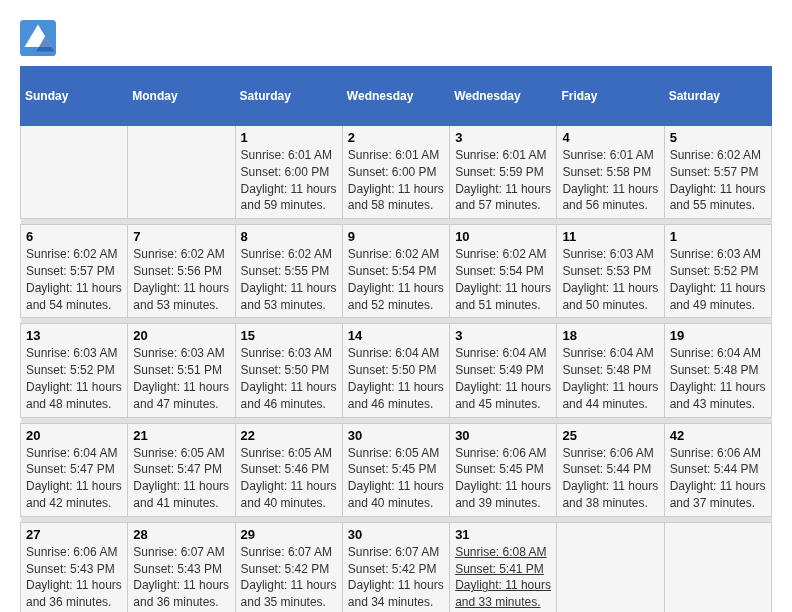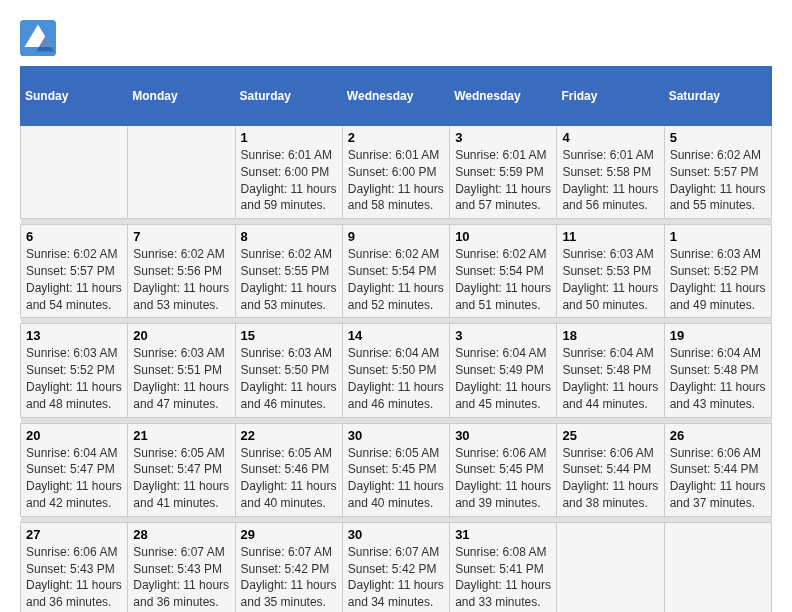--- a/index.html
+++ b/index.html
@@ -292,21 +292,21 @@
 Sunset: 5:45 PM
 Daylight: 11 hours and 39 minutes.</div>
         </td>
         <td>
           <div class="day-num">25</div>
           <div class="day-info" style="white-space: pre-line;">Sunrise: 6:06 AM
 Sunset: 5:44 PM
 Daylight: 11 hours and 38 minutes.</div>
         </td>
         <td>
-          <div class="day-num">26</div>
+          <div class="day-num">42</div>
           <div class="day-info" style="white-space: pre-line;">Sunrise: 6:06 AM
 Sunset: 5:44 PM
 Daylight: 11 hours and 37 minutes.</div>
         </td>
       </tr>
       <tr class="row-divider">
         <td colspan="7"></td>
       </tr>
       <tr>
         <td>
@@ -328,21 +328,21 @@
 Daylight: 11 hours and 35 minutes.</div>
         </td>
         <td>
           <div class="day-num">30</div>
           <div class="day-info" style="white-space: pre-line;">Sunrise: 6:07 AM
 Sunset: 5:42 PM
 Daylight: 11 hours and 34 minutes.</div>
         </td>
         <td>
           <div class="day-num">31</div>
-          <div class="day-info" style="white-space: pre-line;">Sunrise: 6:08 AM
+          <div class="day-info" style="white-space: pre-line; text-decoration: underline;">Sunrise: 6:08 AM
 Sunset: 5:41 PM
 Daylight: 11 hours and 33 minutes.</div>
         </td>
         <td></td>
         <td></td>
       </tr>
     </tbody>
 </table>
 
 </body></html>

